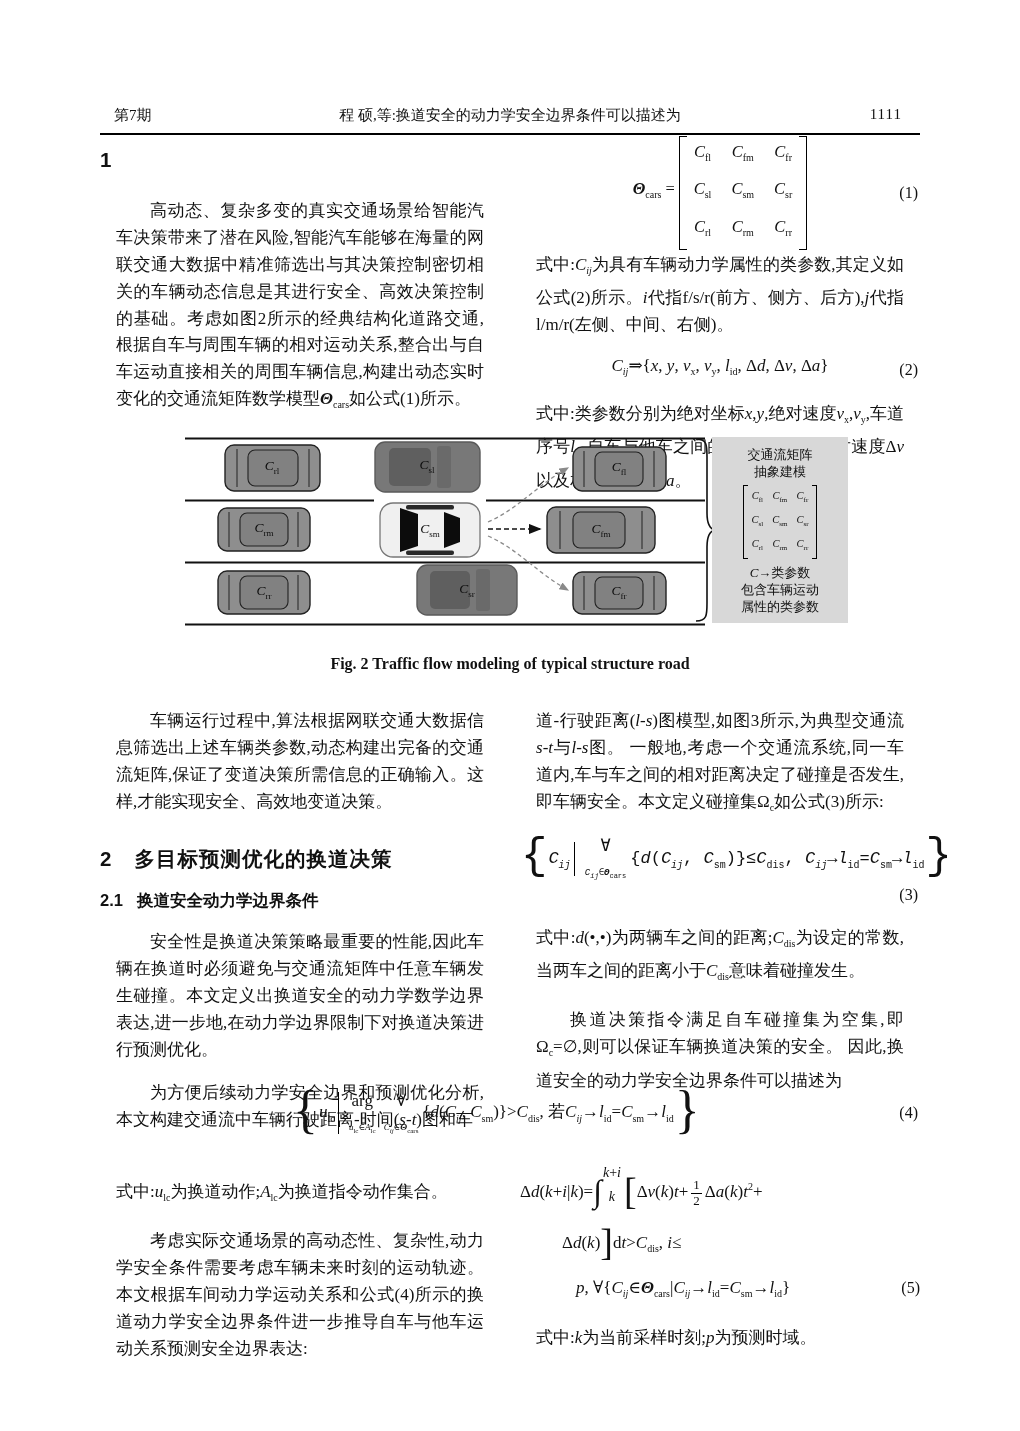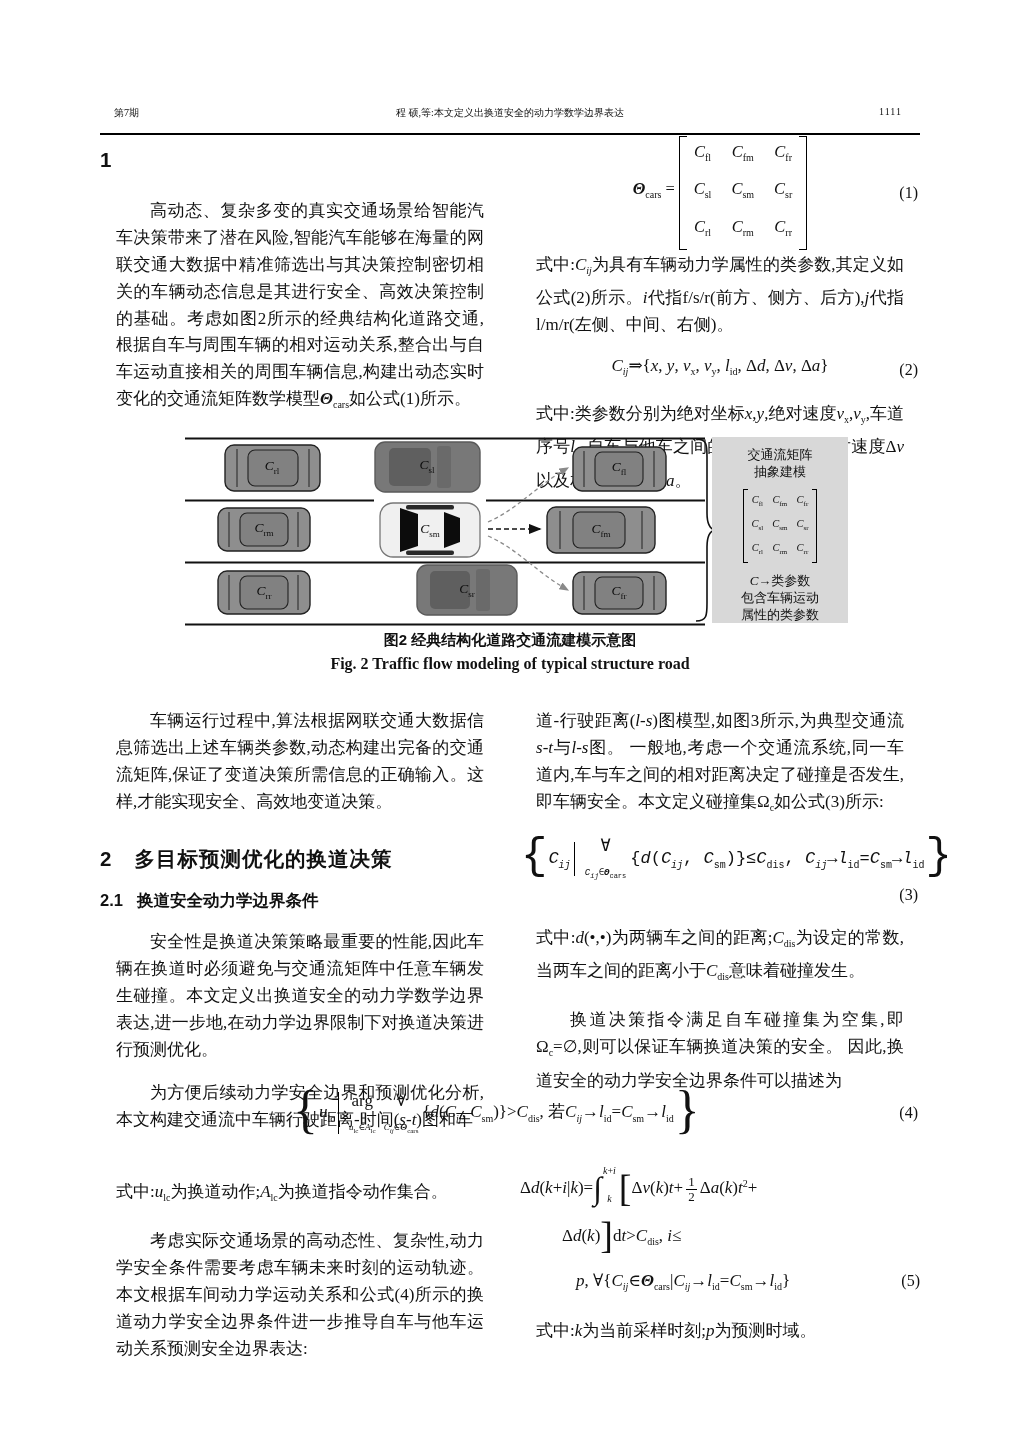--- a/index.html
+++ b/index.html
@@ -2,21 +2,21 @@
 <html><head>
 <meta charset="utf-8">
 <style>
   html,body{margin:0;padding:0;}
   body{
     width:1020px;height:1431px;position:relative;background:#ffffff;color:#111;
     font-family:"Liberation Serif","DejaVu Serif",serif;
     -webkit-font-smoothing:antialiased;
   }
   
-  .phead{position:absolute;left:100px;top:106px;width:820px;height:22px;font-size:10px;}
+  .phead{position:absolute;left:100px;top:106px;width:820px;height:22px;font-size:15px;}
   .phead .issue{position:absolute;left:14px;top:0;}
   .phead .rtitle{position:absolute;left:50%;transform:translateX(-50%);top:0;white-space:nowrap;}
   .phead .pno{position:absolute;right:18px;top:0;letter-spacing:1px;}
   .hrule{position:absolute;left:100px;top:133px;width:820px;border-top:2px solid #000;height:0;}
   
   .col{position:absolute;width:400px;font-size:17px;line-height:26.9px;text-align:justify;}
   .col p{margin:16px;text-align:justify;}
   p.ind{text-indent:2em;}
   sub{font-size:10px;}
   sup{font-size:10px;}
@@ -43,21 +43,21 @@
   .stk .b{font-size:9px;margin-top:14px;white-space:nowrap;}
   .stk .b sub{font-size:7px;}
   
   .bb{font-size:44px;font-weight:400;vertical-align:middle;line-height:0;position:relative;top:-3px;margin:0 1px;}
   .bb4{font-size:52px;font-weight:400;vertical-align:middle;line-height:0;position:relative;top:-3px;margin:0 1px;}
   .vb{display:inline-block;width:1.2px;height:34px;background:#000;vertical-align:middle;margin:0 6px 0 3px;}
   .vb4{height:42px;}
   .bk{font-size:38px;font-weight:400;vertical-align:middle;line-height:0;position:relative;top:-2px;}
   .int{font-size:32px;vertical-align:middle;line-height:0;position:relative;top:-2px;}
   .ilim{display:inline-flex;flex-direction:column;justify-content:space-between;height:38px;
-    vertical-align:middle;font-size:10px;line-height:1;margin:0 3px 9px 1px;align-items:center;}
+    vertical-align:middle;font-size:14px;line-height:1;margin:0 3px 16px 1px;align-items:center;}
   .frac{display:inline-flex;flex-direction:column;text-align:center;vertical-align:middle;line-height:1.1;font-size:13px;margin:0 3px;}
   .frac .d{border-top:1.1px solid #000;padding:0 2px;}
   
   .eq3 .l1{text-align:left;margin:4px 0 2px 2px;}
   .eq3 .l2{text-align:left;white-space:nowrap;margin:6px 0 2px 0;font-family:Liberation Mono, monospace;}
   .eq3 .l3{text-align:right;font-size:16px;margin:2px 2px 4px 0;}
   
   .eq4{position:absolute;left:292px;top:1092px;width:626px;display:flex;align-items:center;font-size:17px;white-space:nowrap;}
   .eq4 .num{margin-left:auto;font-size:16px;}
   
@@ -66,36 +66,36 @@
   .eq5 .l2{margin:0 0 12px 42px;}
   .eq5 .l3{margin:0 0 6px 56px;display:flex;}
   .eq5 .l3 .num{margin-left:auto;font-size:16px;}
   
   .figure{position:absolute;left:0;top:435px;width:1020px;height:250px;}
   .roadsvg{position:absolute;left:185px;top:2px;}
   .bracesvg{position:absolute;left:694px;top:2px;}
   .carlabel{position:absolute;transform:translate(-50%,-50%);font-size:13.5px;color:#0d0d0d;white-space:nowrap;}
   .carlabel sub{font-size:9px;}
   .panel{position:absolute;left:712px;top:2px;width:136px;height:186px;background:#d8d8d8;
-    font-size:13px;line-height:17px;text-align:center;display:flex;flex-direction:column;align-items:center;justify-content:space-between;padding:9px 0 0 0;box-sizing:border-box;}
+    font-size:13px;line-height:17px;text-align:center;display:flex;flex-direction:column;align-items:center;justify-content:space-between;padding:9px 0 8px 0;box-sizing:border-box;}
   .panel .pmx{display:inline-flex;align-items:center;font-size:10.5px;}
   .panel .pmx .mx{column-gap:9px;row-gap:2px;padding:2px 4px;}
   .panel .pmx sub{font-size:7px;}
   .panel .brk{width:4px;}
   .cap-zh{position:absolute;left:0;top:196px;width:1020px;text-align:center;
     font-family:"Liberation Sans","DejaVu Sans",sans-serif;font-weight:bold;font-size:15px;}
   .cap-en{position:absolute;left:0;top:220px;width:1020px;text-align:center;font-weight:bold;font-size:16px;}
   i{font-style:italic;}
 </style>
 </head>
 <body>
 
 <div class="phead">
   <span class="issue">第7期</span>
-  <span class="rtitle">程  硕,等:本文定义出换道安全的动力学数学边界表达</span>
+  <span class="rtitle">程  硕,等:换道安全的动力学安全边界条件可以描述为</span>
   <span class="pno">1111</span>
 </div>
 <div class="hrule"></div>
 
 <div class="col" style="left:100px;top:147px;">
   <h1 class="sec">
     <span class="snum">1</span>
   </h1>
   <p class="ind">高动态、复杂多变的真实交通场景给智能汽车决策带来了潜在风险,智能汽车能够在海量的网联交通大数据中精准筛选出与其决策控制密切相关的车辆动态信息是其进行安全、高效决策控制的基础。考虑如图2所示的经典结构化道路交通,根据自车与周围车辆的相对运动关系,整合出与自车运动直接相关的周围车辆信息,构建出动态实时变化的交通流矩阵数学模型<b><i>Θ</i></b><sub>cars</sub>如公式(1)所示。</p>
 </div>
@@ -240,21 +240,20 @@
       </span>
       <span class="brk r"></span>
     </span>
     <div>
       <div><i>C</i>→类参数</div>
       <div>包含车辆运动</div>
       <div>属性的类参数</div>
     </div>
   </div>
 
-  <div class="cap-zh">图2  经典结构化道路交通流建模示意图</div>
   <div class="cap-en">Fig. 2  Traffic flow modeling of typical structure road</div>
 </div>
 
 <div class="col" style="left:100px;top:692px;">
   <p class="ind">车辆运行过程中,算法根据网联交通大数据信息筛选出上述车辆类参数,动态构建出完备的交通流矩阵,保证了变道决策所需信息的正确输入。这样,才能实现安全、高效地变道决策。</p>
   <h1 class="sec" style="margin:30px 0 14px 0;">
     <span class="snum">2</span>
     <span>多目标预测优化的换道决策</span>
   </h1>
   <h2 class="sub">

